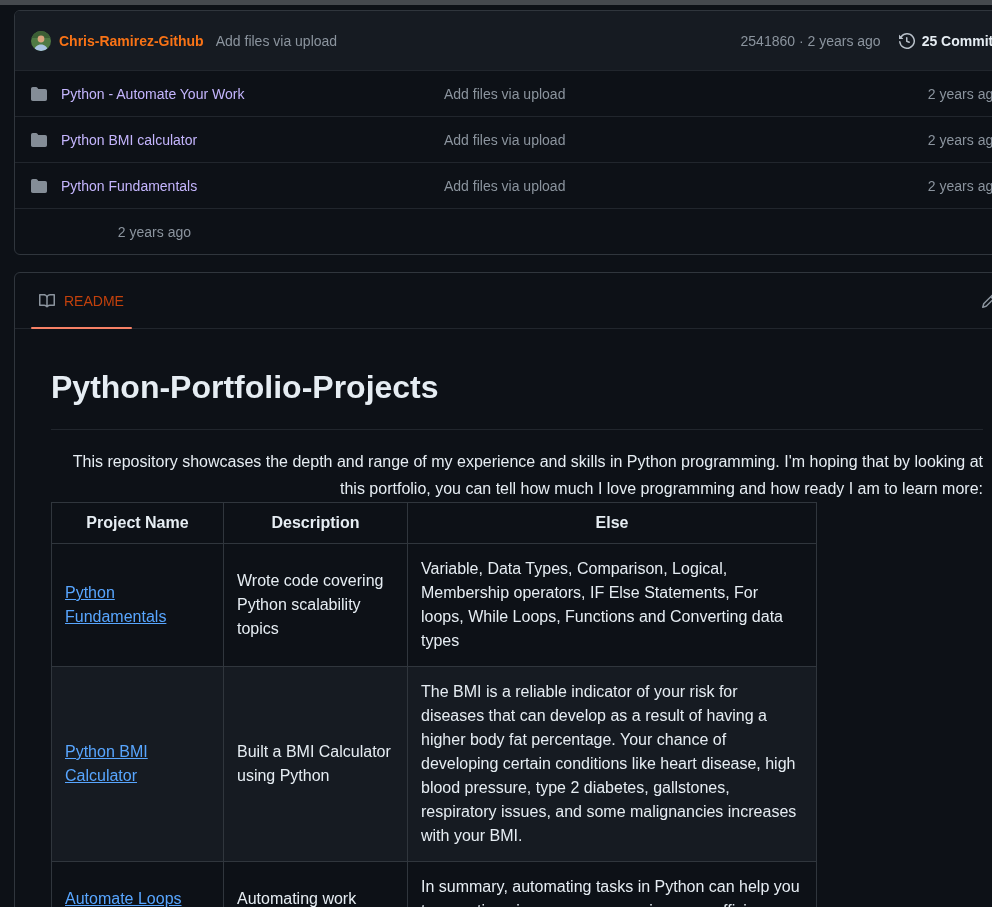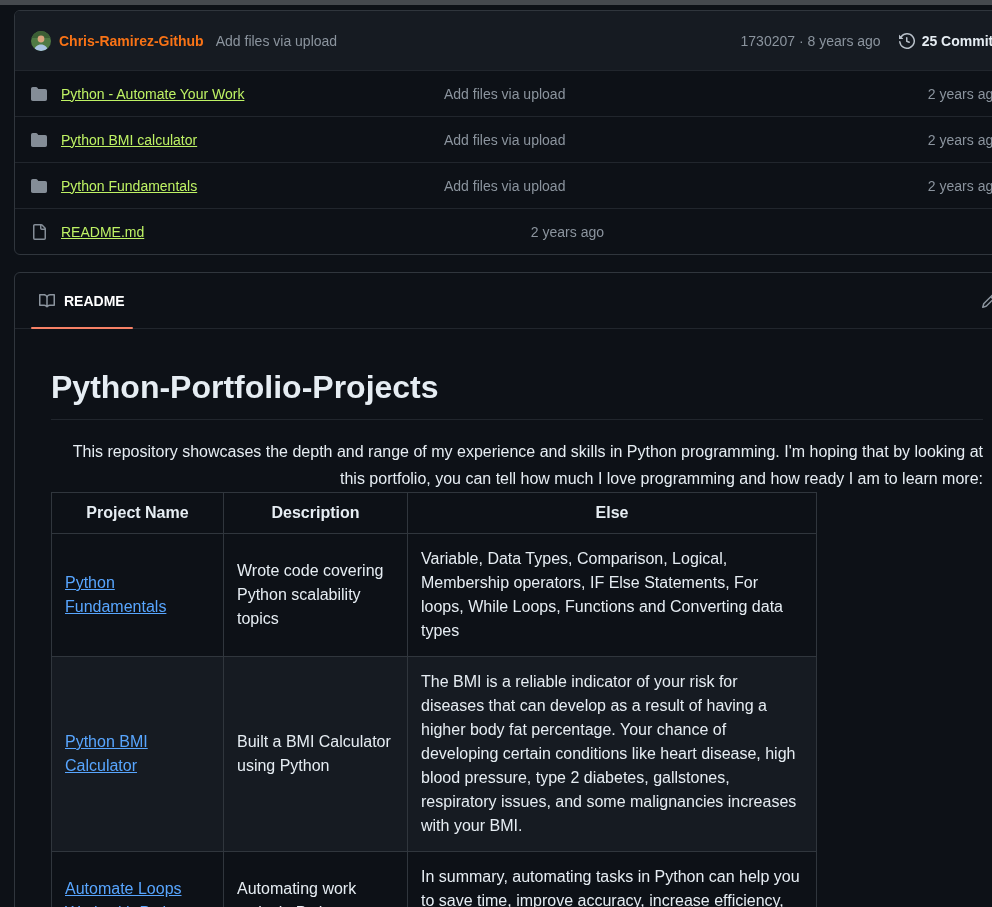--- a/index.html
+++ b/index.html
@@ -45,50 +45,50 @@
   .commits-count svg { color:#b8c0c9; }
   .file-row {
     display:flex; align-items:center;
     height:46px; padding:0 16px;
     border-top:1px solid #21262d;
   }
   .file-name-cell {
     width:413px; flex:none;
     display:flex; align-items:center; gap:14px;
   }
-  .file-name { color:#bef264; cursor:pointer;text-decoration:underline; }
+  .file-name { color:#c4b5fd; cursor:pointer; }
   .file-icon { color:#848d97; flex:none; display:flex; }
   .file-msg { flex:1; color:#8b949e; cursor:pointer; }
   .file-time { width:160px; text-align:right; color:#8b949e; white-space:nowrap; }
   
   #readme-box { top:272px; height:700px; }
   .readme-header {
     display:flex; align-items:center;
     height:56px; padding:0 16px;
     border-bottom:1px solid #21262d;
   }
   .readme-tab {
     position:relative; height:100%;
     display:flex; align-items:center; gap:9px;
     padding:0 8px; cursor:pointer;
   }
-  .readme-tab .tab-label { font-weight:700; color:#ffffff; }
+  .readme-tab .tab-label { font-weight:400; color:#c2410c; }
   .readme-tab .book { color:#8b949e; display:flex; }
   .tab-underline {
     position:absolute; left:0; right:0; bottom:-1px; height:2px;
     border-radius:2px; background:#f78166;
   }
   .edit-btn {
     margin-left:auto; color:#8b949e; display:flex; cursor:pointer;
     padding:4px;
   }
   .readme-body { padding:38px 34px 34px 36px; }
   .readme-body h1 {
     font-size:32px; line-height:1.25; font-weight:700;
-    padding-bottom:12px; margin-bottom:18px;
+    padding-bottom:22px; margin-bottom:18px;
     border-bottom:1px solid #21262d;
     color:#e6edf3;
   }
   .readme-body p {
     font-size:16px; line-height:27px; color:#e6edf3;
     text-align:right;
   }
   table.md-table {
     border-collapse:collapse; width:766px;
     font-size:16px;
@@ -120,21 +120,21 @@
       <svg viewBox="0 0 20 20" width="20" height="20">
         <rect width="20" height="20" fill="#4f7a44"></rect>
         <rect y="0" width="20" height="7" fill="#3c5f35"></rect>
         <circle cx="10" cy="8" r="3.4" fill="#d9a57e"></circle>
         <path d="M3 20c.6-4.4 3.4-6.6 7-6.6s6.4 2.2 7 6.6Z" fill="#a9c4e2"></path>
       </svg>
     </span>
     <span class="commit-author">Chris-Ramirez-Github</span>
     <span class="commit-msg">Add files via upload</span>
     <span class="commit-right">
-      <span class="sha-time">1730207 · 8 years ago</span>
+      <span class="sha-time">2541860 · 2 years ago</span>
       <span class="commits-count">
         <svg viewBox="0 0 16 16" width="16" height="16" fill="currentColor">
           <path d="m.427 1.927 1.215 1.215a8.002 8.002 0 1 1-1.6 5.685.75.75 0 1 1 1.493-.154 6.5 6.5 0 1 0 1.18-4.458l1.358 1.358A.25.25 0 0 1 3.896 6H.25A.25.25 0 0 1 0 5.75V2.104a.25.25 0 0 1 .427-.177ZM7.75 4a.75.75 0 0 1 .75.75v2.992l2.028.812a.75.75 0 0 1-.557 1.392l-2.5-1A.75.75 0 0 1 7 8.25v-3.5A.75.75 0 0 1 7.75 4Z"></path>
         </svg>
         <span>25 Commits</span>
       </span>
     </span>
   </div>
 
   <div class="file-row">
@@ -170,28 +170,20 @@
             <path d="M1.75 1A1.75 1.75 0 0 0 0 2.75v10.5C0 14.216.784 15 1.75 15h12.5A1.75 1.75 0 0 0 16 13.25v-8.5A1.75 1.75 0 0 0 14.25 3H7.5a.25.25 0 0 1-.2-.1l-.9-1.2C6.07 1.26 5.55 1 5 1H1.75Z"></path>
           </svg>
       </span>
       <span class="file-name">Python Fundamentals</span>
     </span>
     <span class="file-msg">Add files via upload</span>
     <span class="file-time">2 years ago</span>
   </div>
 
   <div class="file-row">
-    <span class="file-name-cell">
-      <span class="file-icon">
-        <svg viewBox="0 0 16 16" width="16" height="16" fill="currentColor">
-            <path d="M2 1.75C2 .784 2.784 0 3.75 0h6.586c.464 0 .909.184 1.237.513l2.914 2.914c.329.328.513.773.513 1.237v9.586A1.75 1.75 0 0 1 13.25 16h-9.5A1.75 1.75 0 0 1 2 14.25Zm1.75-.25a.25.25 0 0 0-.25.25v12.5c0 .138.112.25.25.25h9.5a.25.25 0 0 0 .25-.25V6h-2.75A1.75 1.75 0 0 1 9 4.25V1.5Zm6.75.062V4.25c0 .138.112.25.25.25h2.688l-.011-.013-2.914-2.914-.013-.011Z"></path>
-          </svg>
-      </span>
-      <span class="file-name">README.md</span>
-    </span>
     <span class="file-time">2 years ago</span>
   </div>
 </div>
 
 <div class="box" id="readme-box">
   <div class="readme-header">
     <div class="readme-tab">
       <span class="book">
         <svg viewBox="0 0 16 16" width="16" height="16" fill="currentColor">
             <path d="M0 1.75A.75.75 0 0 1 .75 1h4.253c1.227 0 2.317.59 3 1.501A3.743 3.743 0 0 1 11.006 1h4.245a.75.75 0 0 1 .75.75v10.5a.75.75 0 0 1-.75.75h-4.507a2.25 2.25 0 0 0-1.591.659l-.622.621a.75.75 0 0 1-1.06 0l-.622-.621A2.25 2.25 0 0 0 5.258 13H.75a.75.75 0 0 1-.75-.75Zm7.251 10.324.004-5.073-.002-2.253A2.25 2.25 0 0 0 5.003 2.5H1.5v9h3.757a3.75 3.75 0 0 1 1.994.574ZM8.755 4.75l-.004 7.322a3.752 3.752 0 0 1 1.992-.572H14.5v-9h-3.495a2.25 2.25 0 0 0-2.25 2.25Z"></path>

